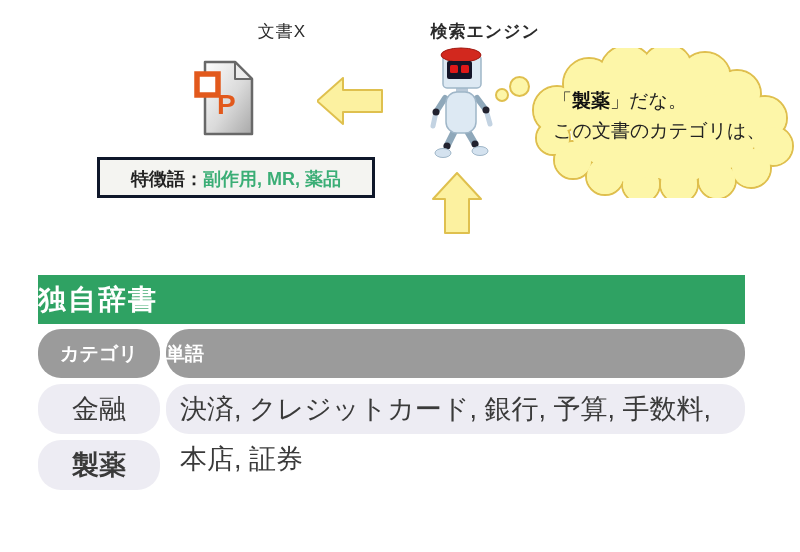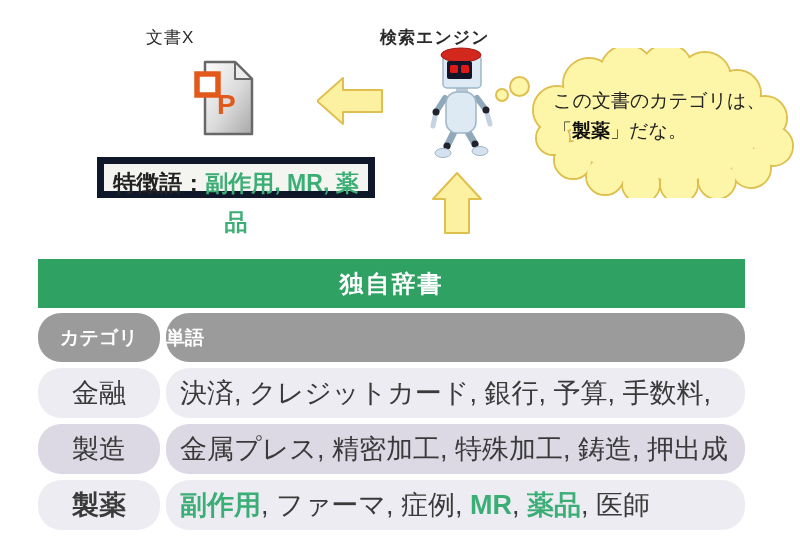--- a/index.html
+++ b/index.html
@@ -1,49 +1,49 @@
 <!DOCTYPE html>
 <html style="--table_green: #2fa263; --highlight_green: #3bae76; --header_gray: #9b9b9b; --row_light: #edecf3; --row_alt: #dcd9e5; --arrow_fill: #fcf1a0; --arrow_stroke: #dfc04e; --bubble_fill: #fdf6a8; --bubble_stroke: #dfbf4e; --doc_orange: #e2591c; --robot_red: #d2281e;"><head>
 <meta charset="utf-8">
 <style>
   html,body{margin:0;padding:0;background:#fff;}
   body{font-family:"Liberation Sans","DejaVu Sans",sans-serif;}
   .stage{position:relative;width:800px;height:552px;background:#fff;overflow:hidden;}
 
   
-  .toplabel{position:absolute;top:26px;width:160px;text-align:left;
+  .toplabel{position:absolute;top:20px;width:160px;text-align:right;
     font-size:17px;color:#2b2b2b;letter-spacing:1px;}
   .lbl-doc{left:146px;}
   .lbl-engine{left:380px;font-weight:bold;}
 
   .doc-icon{position:absolute;left:193px;top:58px;width:66px;height:80px;}
   .robot-icon{position:absolute;left:430px;top:46px;width:70px;height:120px;}
   .arrow-left{position:absolute;left:317px;top:77px;width:66px;height:48px;}
   .arrow-up{position:absolute;left:432px;top:172px;width:50px;height:62px;}
 
   .thought-dot{position:absolute;border-radius:50%;
     background:var(--bubble_fill);border:2px solid var(--bubble_stroke);}
   .dot-small{left:495px;top:88px;width:10px;height:10px;}
   .dot-big{left:509px;top:76px;width:17px;height:17px;}
 
   .cloud{position:absolute;left:519px;top:48px;width:278px;height:150px;}
   .cloud-text{position:absolute;left:553px;top:86px;width:230px;
     font-size:19px;line-height:30px;color:#222;}
   .cloud-text b{font-weight:bold;color:#111;}
 
   .feature-box{position:absolute;left:97px;top:157px;width:278px;height:41px;
-    background:#f4f4f1;border:7px solid #0f172a;box-sizing:border-box;
-    text-align:center;line-height:39px;font-size:23px;font-weight:bold;color:#222;}
+    background:#f4f4f1;border:3px solid #0f172a;box-sizing:border-box;
+    text-align:center;line-height:39px;font-size:18px;font-weight:bold;color:#222;}
   .feature-box .hl{color:var(--highlight_green);}
 
   
   .dict{position:absolute;left:38px;top:259px;width:707px;}
   .dict-title{height:49px;background:var(--table_green);color:#fff;
-    font-size:24px;font-weight:bold;text-align:center;line-height:49px;
-    letter-spacing:2px;margin-bottom:5px;}
+    font-size:28px;font-weight:bold;line-height:49px;
+    letter-spacing:2px;margin-bottom:5px;margin-top:16px;}
   .trow{display:flex;margin-bottom:6px;}
   .trow .gap{width:6px;background:#fff;}
   .cell{box-sizing:border-box;border-radius:23px;}
   .cat{width:122px;text-align:center;}
   .words{flex:1;padding-left:14px;}
   .thead .cell{background:var(--header_gray);color:#fff;font-weight:bold;
     font-size:19px;height:49px;line-height:49px;}
   .thead .words{text-align:left;padding-left:0;}
   .tbody-row .cell{height:50px;line-height:50px;font-size:27px;color:#3a3a3a;
     background:var(--row_light);}
@@ -136,22 +136,22 @@
         <circle cx="54" cy="112" r="18"></circle>
       <circle cx="34" cy="90" r="16"></circle>
       <circle cx="140" cy="78" r="52"></circle>
         <circle cx="90" cy="80" r="38"></circle>
       <circle cx="200" cy="84" r="38"></circle>
         <circle cx="160" cy="100" r="36"></circle>
       <circle cx="110" cy="104" r="30"></circle>
     </g>
   </svg>
   <div class="cloud-text">
+    <div><span>「</span><b>製薬</b><span>」だな。</span></div>
     <div>この文書のカテゴリは、</div>
-    <div><span>「</span><b>製薬</b><span>」だな。</span></div>
   </div>
 
   <div class="feature-box">
     <span>特徴語：</span><span class="hl">副作用, MR, 薬品</span>
   </div>
 
   <svg class="arrow-up" viewBox="0 0 50 62">
     <polygon points="25,1 49,27 37,27 37,61 13,61 13,27 1,27" fill="#fcf1a0" stroke="#dfc04e" stroke-width="2" stroke-linejoin="round"></polygon>
   </svg>
 
@@ -161,26 +161,20 @@
       <div class="cell cat">カテゴリ</div>
       <div class="gap"></div>
       <div class="cell words">単語</div>
     </div>
     <div>
         <div class="trow tbody-row">
           <div class="cell cat">金融</div>
           <div class="gap"></div>
           <div class="cell words"><span>決済</span>, <span>クレジットカード</span>, <span>銀行</span>, <span>予算</span>, <span>手数料</span>, <span>本店</span>, <span>証券</span></div>
         </div>
-        <div class="trow tbody-row alt">
-          <div class="cell cat">製造</div>
-          <div class="gap"></div>
-          <div class="cell words"><span>金属プレス</span>, <span>精密加工</span>, <span>特殊加工</span>, <span>鋳造</span>, <span>押出成形</span></div>
-        </div>
         <div class="trow tbody-row">
           <div class="cell cat hl">製薬</div>
           <div class="gap"></div>
-          <div class="cell words"><span class="hl">副作用</span>, <span>ファーマ</span>, <span>症例</span>, <span class="hl">MR</span>, <span class="hl">薬品</span>, <span>医師</span></div>
         </div>
       </div>
   </div>
 
 </div>
 
 </body></html>

